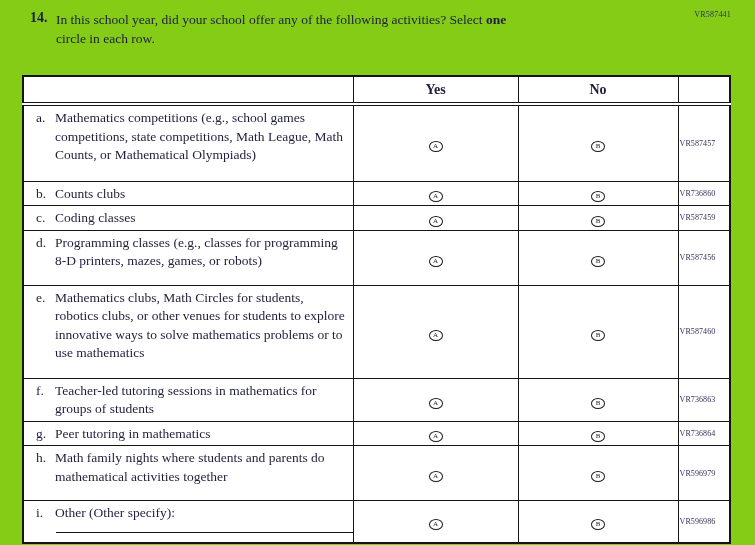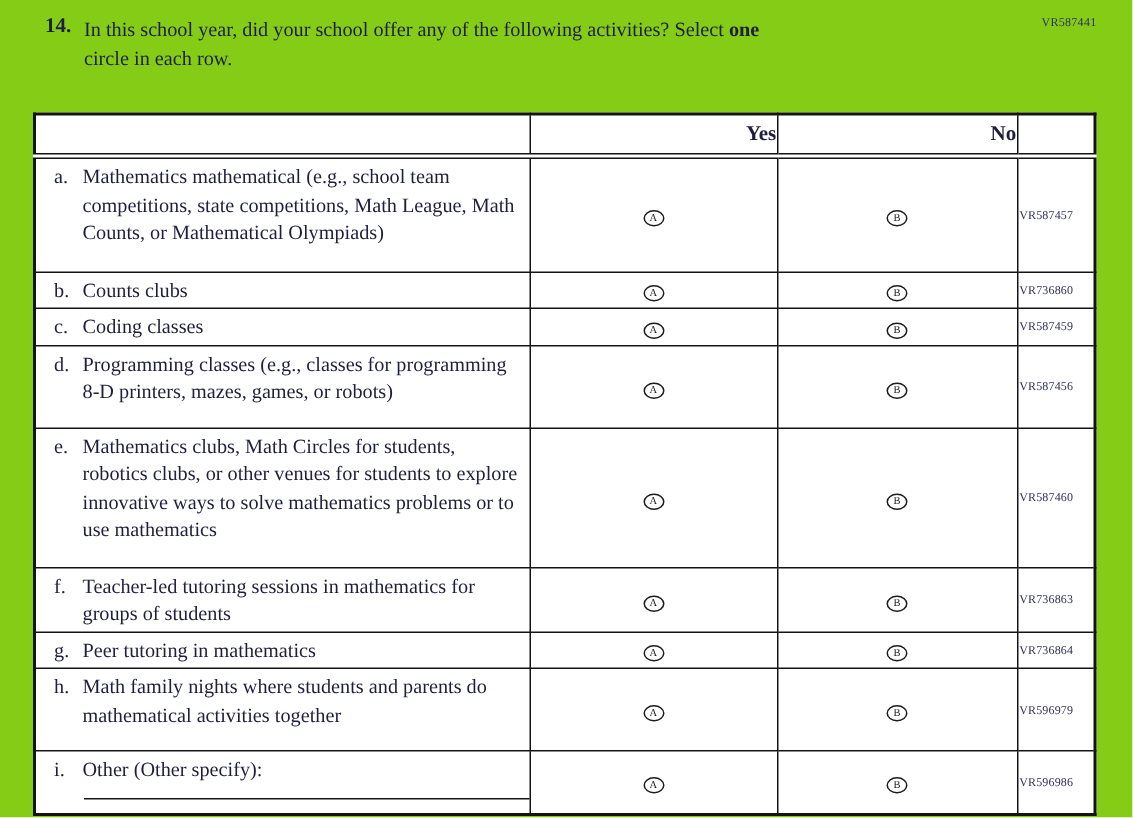--- a/index.html
+++ b/index.html
@@ -52,21 +52,21 @@
     background: #ffffff;
   }
   table.activities, table.activities td, table.activities th {
     border: 1px solid #141414;
   }
   table.activities { border: 2px solid #141414; }
   table.activities thead th {
     border-bottom: 4px double #141414;
     font-size: 14px;
     font-weight: bold;
-    text-align: right;
+    text-align: center;
     color: #1f1f3d;
   }
   td.label-cell {
     vertical-align: top;
     padding: 3px 6px 2px 12px;
     font-size: 13.5px;
     line-height: 18.5px;
   }
   .label-flex { display: flex; }
   .row-letter { flex: 0 0 19px; }
@@ -142,21 +142,21 @@
         <th>No</th>
         <th></th>
       </tr>
     </thead>
     <tbody>
 
       <tr class="row-a">
         <td class="label-cell">
           <div class="label-flex">
             <span class="row-letter">a.</span>
-            <span class="row-text">Mathematics mathematical (e.g., school team competitions, state competitions, Math League, Math Counts, or Mathematical Olympiads)</span>
+            <span class="row-text">Mathematics competitions (e.g., school games competitions, state competitions, Math League, Math Counts, or Mathematical Olympiads)</span>
           </div>
         </td>
         <td class="bubble-cell"><span class="bubble">A</span></td>
         <td class="bubble-cell"><span class="bubble">B</span></td>
         <td class="code-cell">VR587457</td>
       </tr>
 
       <tr class="row-b">
         <td class="label-cell">
           <div class="label-flex">

